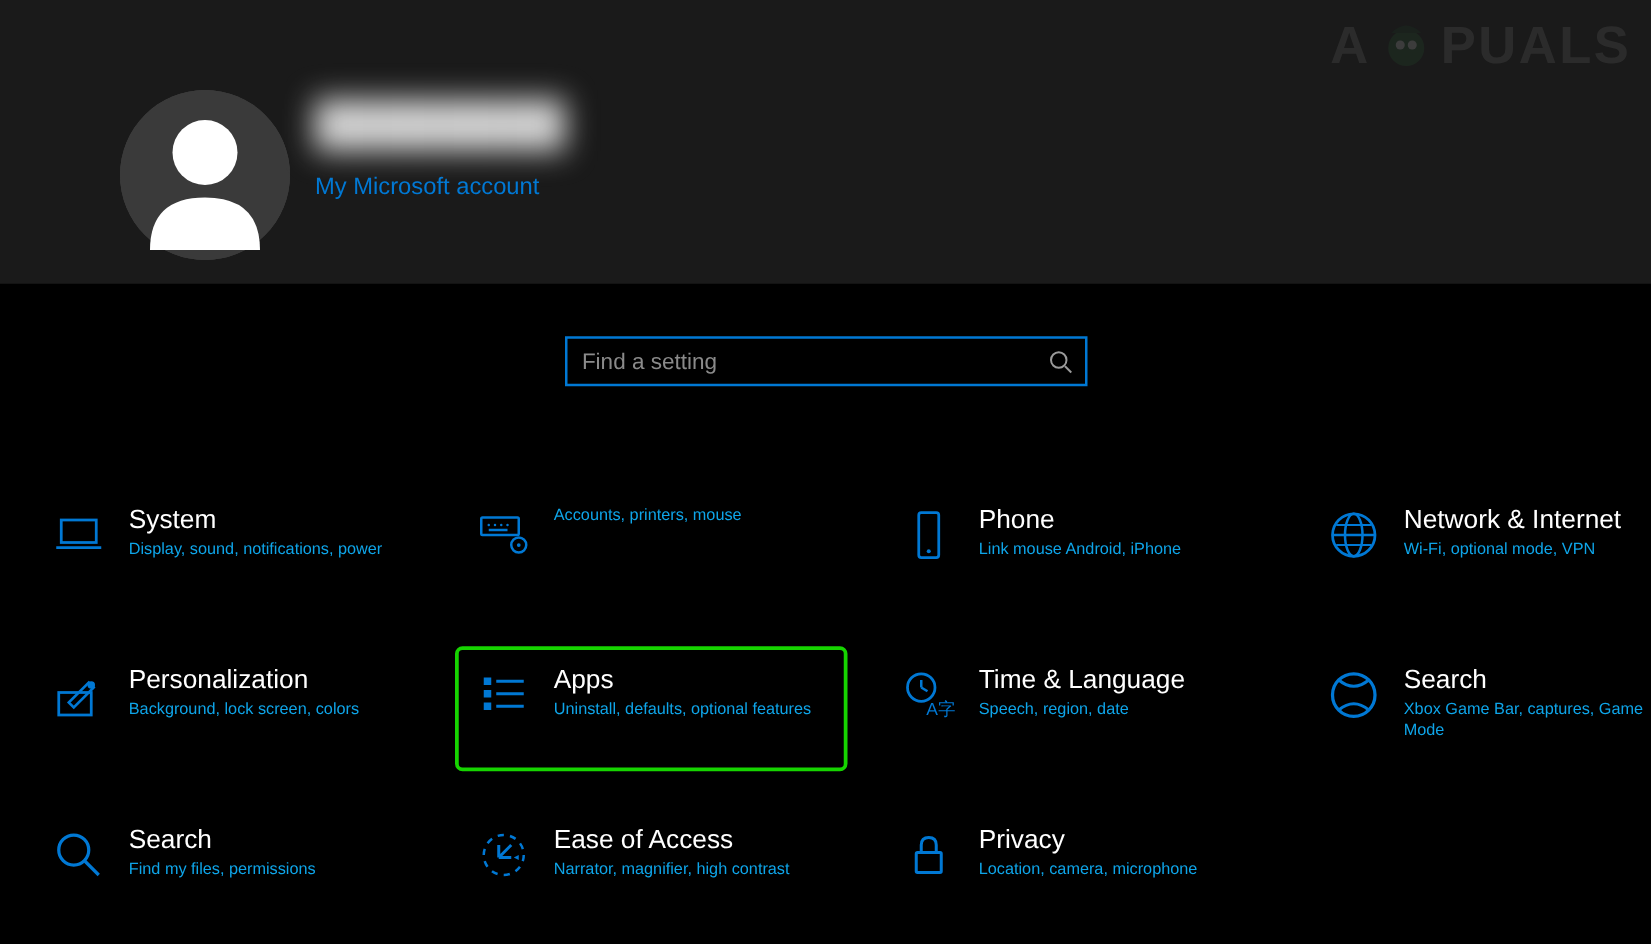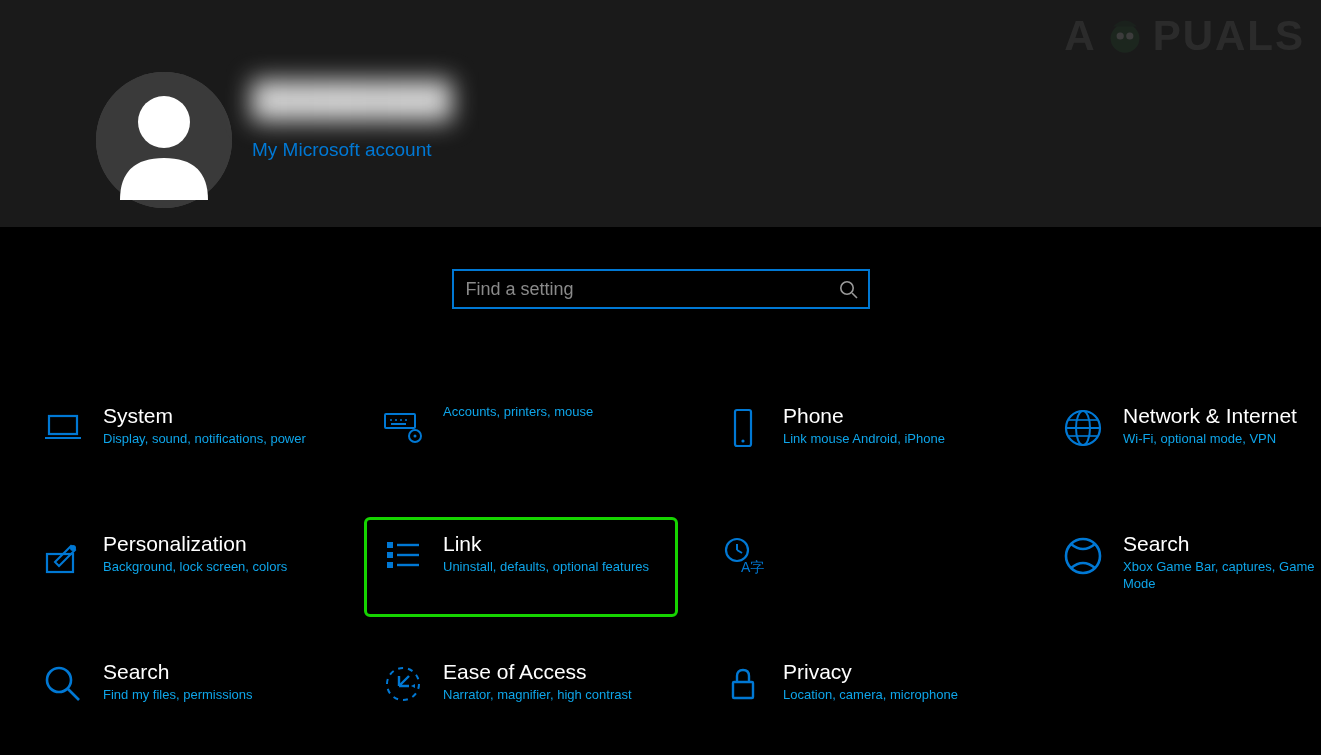--- a/index.html
+++ b/index.html
@@ -321,29 +321,33 @@
         <p>Background, lock screen, colors</p>
       </div>
     </div>
     <div class="tile highlighted">
       <div class="tile-icon">
         <svg viewBox="0 0 44 44">
           <use href="#ico-apps-list"></use>
         </svg>
       </div>
       <div class="tile-text">
-        <h3>Link</h3>
+        <h3>Apps</h3>
         <p>Uninstall, defaults, optional features</p>
       </div>
     </div>
     <div class="tile">
       <div class="tile-icon">
         <svg viewBox="0 0 44 44">
           <use href="#ico-clock-language"></use>
         </svg>
+      </div>
+      <div class="tile-text">
+        <h3>Time &amp; Language</h3>
+        <p>Speech, region, date</p>
       </div>
     </div>
     <div class="tile">
       <div class="tile-icon">
         <svg viewBox="0 0 44 44">
           <use href="#ico-xbox"></use>
         </svg>
       </div>
       <div class="tile-text">
         <h3>Search</h3>

